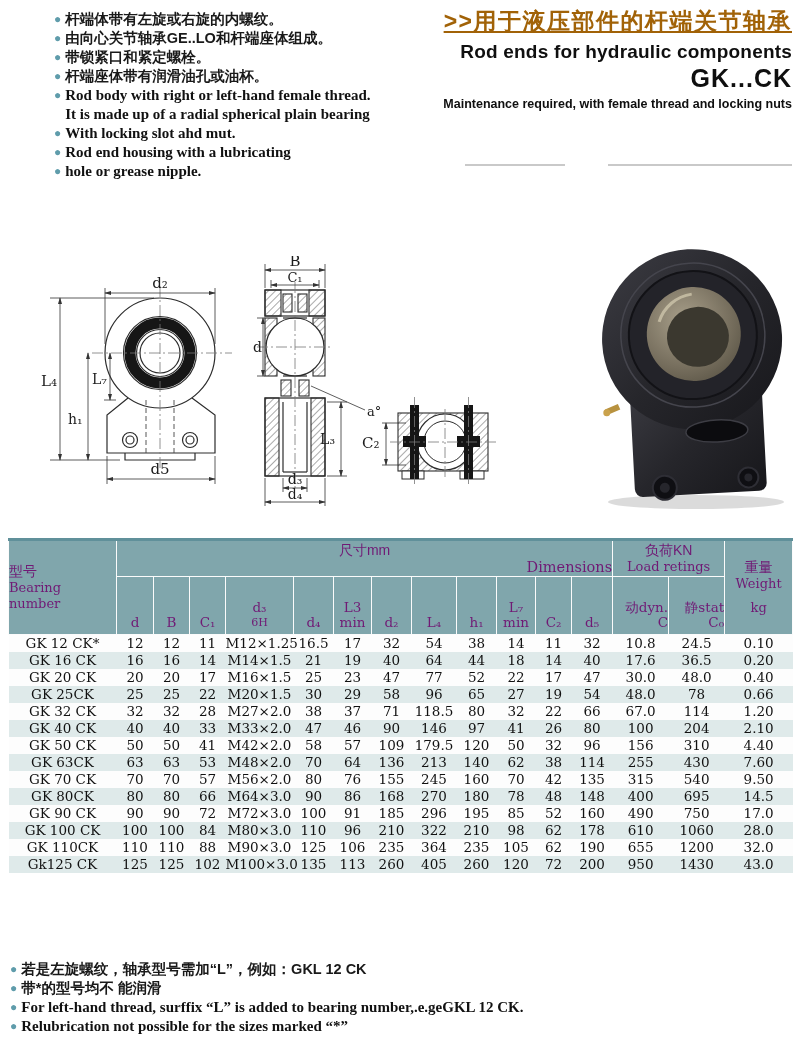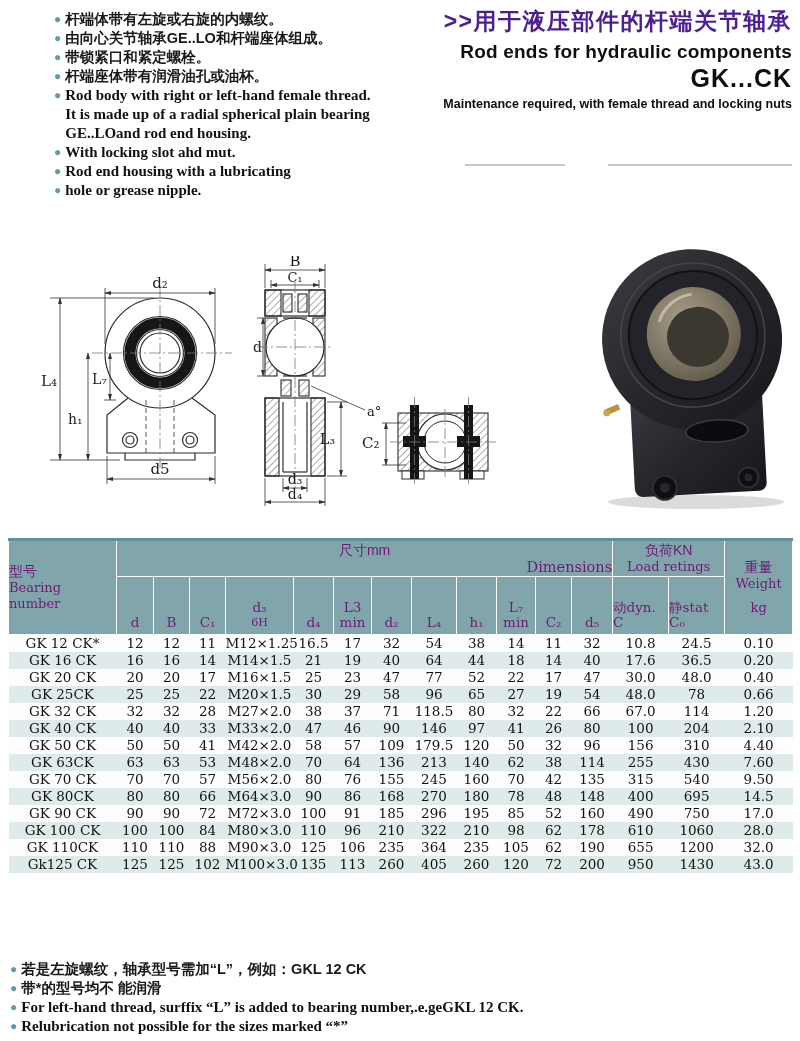--- a/index.html
+++ b/index.html
@@ -31,21 +31,21 @@
   #spec-table{position:absolute;left:8px;top:538px;width:784px;border-collapse:collapse;table-layout:fixed;border-top:3px solid #60909a;}
   #spec-table thead th{background:#80a6ac;border:1px solid #fbfbfb;color:#701a75;font-weight:normal;padding:1px 0;}
   #spec-table thead tr.h1 th{height:30px;vertical-align:middle;}
   #spec-table thead tr.h2 th{height:52px;vertical-align:bottom;padding-bottom:4px;}
   .th-left{text-align:left;padding-left:12px;}
   .h-zh{font-size:14px;line-height:17px;}
   .h-en{font-family:"DejaVu Serif","Liberation Serif",serif;font-size:13px;line-height:16px;}
   .h-en.big{font-size:14.5px;text-align:right;}
   tr.h2 th div{font-family:"DejaVu Serif","Liberation Serif",serif;font-size:13.5px;line-height:15px;}
   tr.h2 th:nth-child(4) div:nth-child(2){font-size:11px;}
-  tr.h2 th:nth-child(13),tr.h2 th:nth-child(14){text-align:left;padding-left:9px;}
+  tr.h2 th:nth-child(13),tr.h2 th:nth-child(14){text-align:right;padding-left:9px;}
   #spec-table tbody tr{background:#fdfdfd;height:17px;}
   #spec-table tbody tr.alt{background:#dfeaea;}
   #spec-table tbody td{font-family:"DejaVu Serif","Liberation Serif",serif;font-size:13.5px;color:#111;text-align:center;padding:0;white-space:nowrap;}
 
   
   .notes{position:absolute;left:10px;top:960px;width:640px;}
   .note-line{display:flex;align-items:flex-start;}
   .note-line.zh{font-weight:bold;font-size:14.5px;line-height:19px;color:#191919;}
   .note-line.en{font-family:"Liberation Serif","DejaVu Serif",serif;font-weight:bold;font-size:15px;line-height:19px;color:#111;}
 </style>
@@ -71,39 +71,35 @@
     </div>
     <div class="bullet-line note-line en">
       <span class="dot">●</span>
       <span>Rod body with right or left-hand female thread.</span>
     </div>
     <div class="bullet-line note-line en">
       <span class="dot hid">●</span>
       <span>It is made up of a radial spherical plain bearing</span>
     </div>
     <div class="bullet-line note-line en">
-      <span class="dot hid">●</span>
-      <span>GE..LOand rod end housing.</span>
+      <span class="dot">●</span>
+      <span>With locking slot ahd mut.</span>
     </div>
     <div class="bullet-line note-line en">
       <span class="dot">●</span>
-      <span>With locking slot ahd mut.</span>
+      <span>Rod end housing with a lubricating</span>
     </div>
     <div class="bullet-line note-line en">
       <span class="dot">●</span>
-      <span>Rod end housing with a lubricating</span>
-    </div>
-    <div class="bullet-line note-line en">
-      <span class="dot">●</span>
       <span>hole or grease nipple.</span>
     </div>
   </div>
 
 <div class="titleblock">
-  <div class="title-zh" style="color: #4c1d95;">&gt;&gt;用于液压部件的杆端关节轴承</div>
+  <div class="title-zh" style="color: #a16207; text-decoration: underline;">&gt;&gt;用于液压部件的杆端关节轴承</div>
   <div class="title-en">Rod ends for hydraulic components</div>
   <div class="model">GK...CK</div>
   <div class="subtitle">Maintenance required, with female thread and locking nuts</div>
 </div>
 <div class="rule r1"></div>
 <div class="rule r2"></div>
 
 <svg class="dw" style="left:40px;top:258px;" width="235" height="245" viewBox="0 0 235 245">
   <defs>
     <marker id="ar1" viewBox="0 0 10 6" refX="9" refY="3" markerWidth="9" markerHeight="6" orient="auto-start-reverse">

